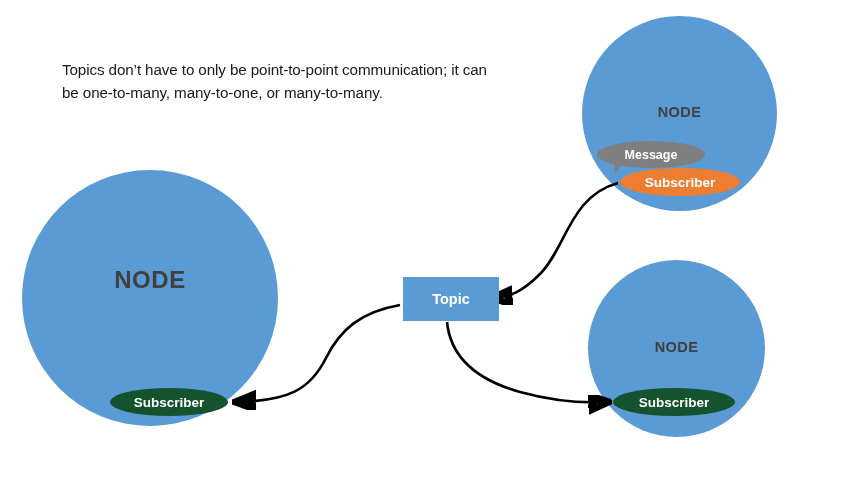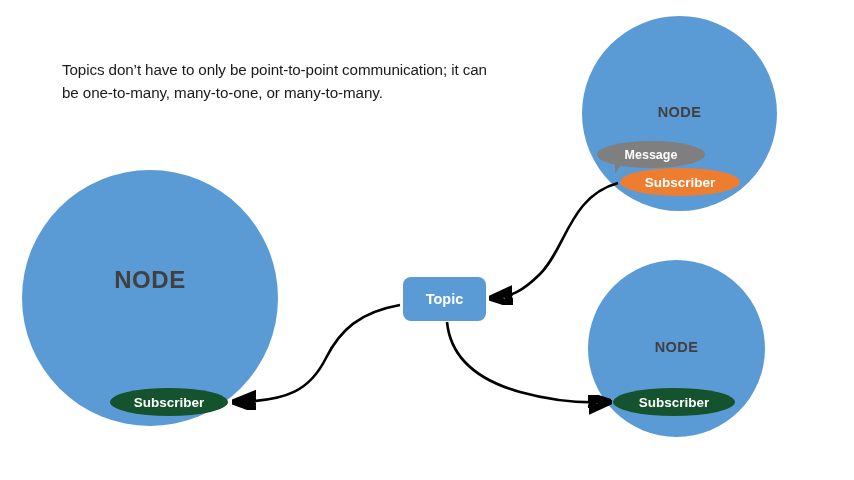--- a/index.html
+++ b/index.html
@@ -129,24 +129,24 @@
     border-right: 5px solid transparent;
     border-bottom: 14px solid transparent;
     z-index: 2;
   }
 
   
   #topic-box {
     position: absolute;
     left: 403px;
     top: 277px;
-    width: 83px;
+    width: 96px;
     height: 44px;
     background: #5B9BD5;
-    border-radius: 8px;
+    border-radius: 0;
     display: flex;
     align-items: center;
     justify-content: center;
     color: #ffffff;
     font-family: "Liberation Sans", sans-serif;
     font-weight: bold;
     font-size: 14.5px;
     z-index: 6;
   }
 

